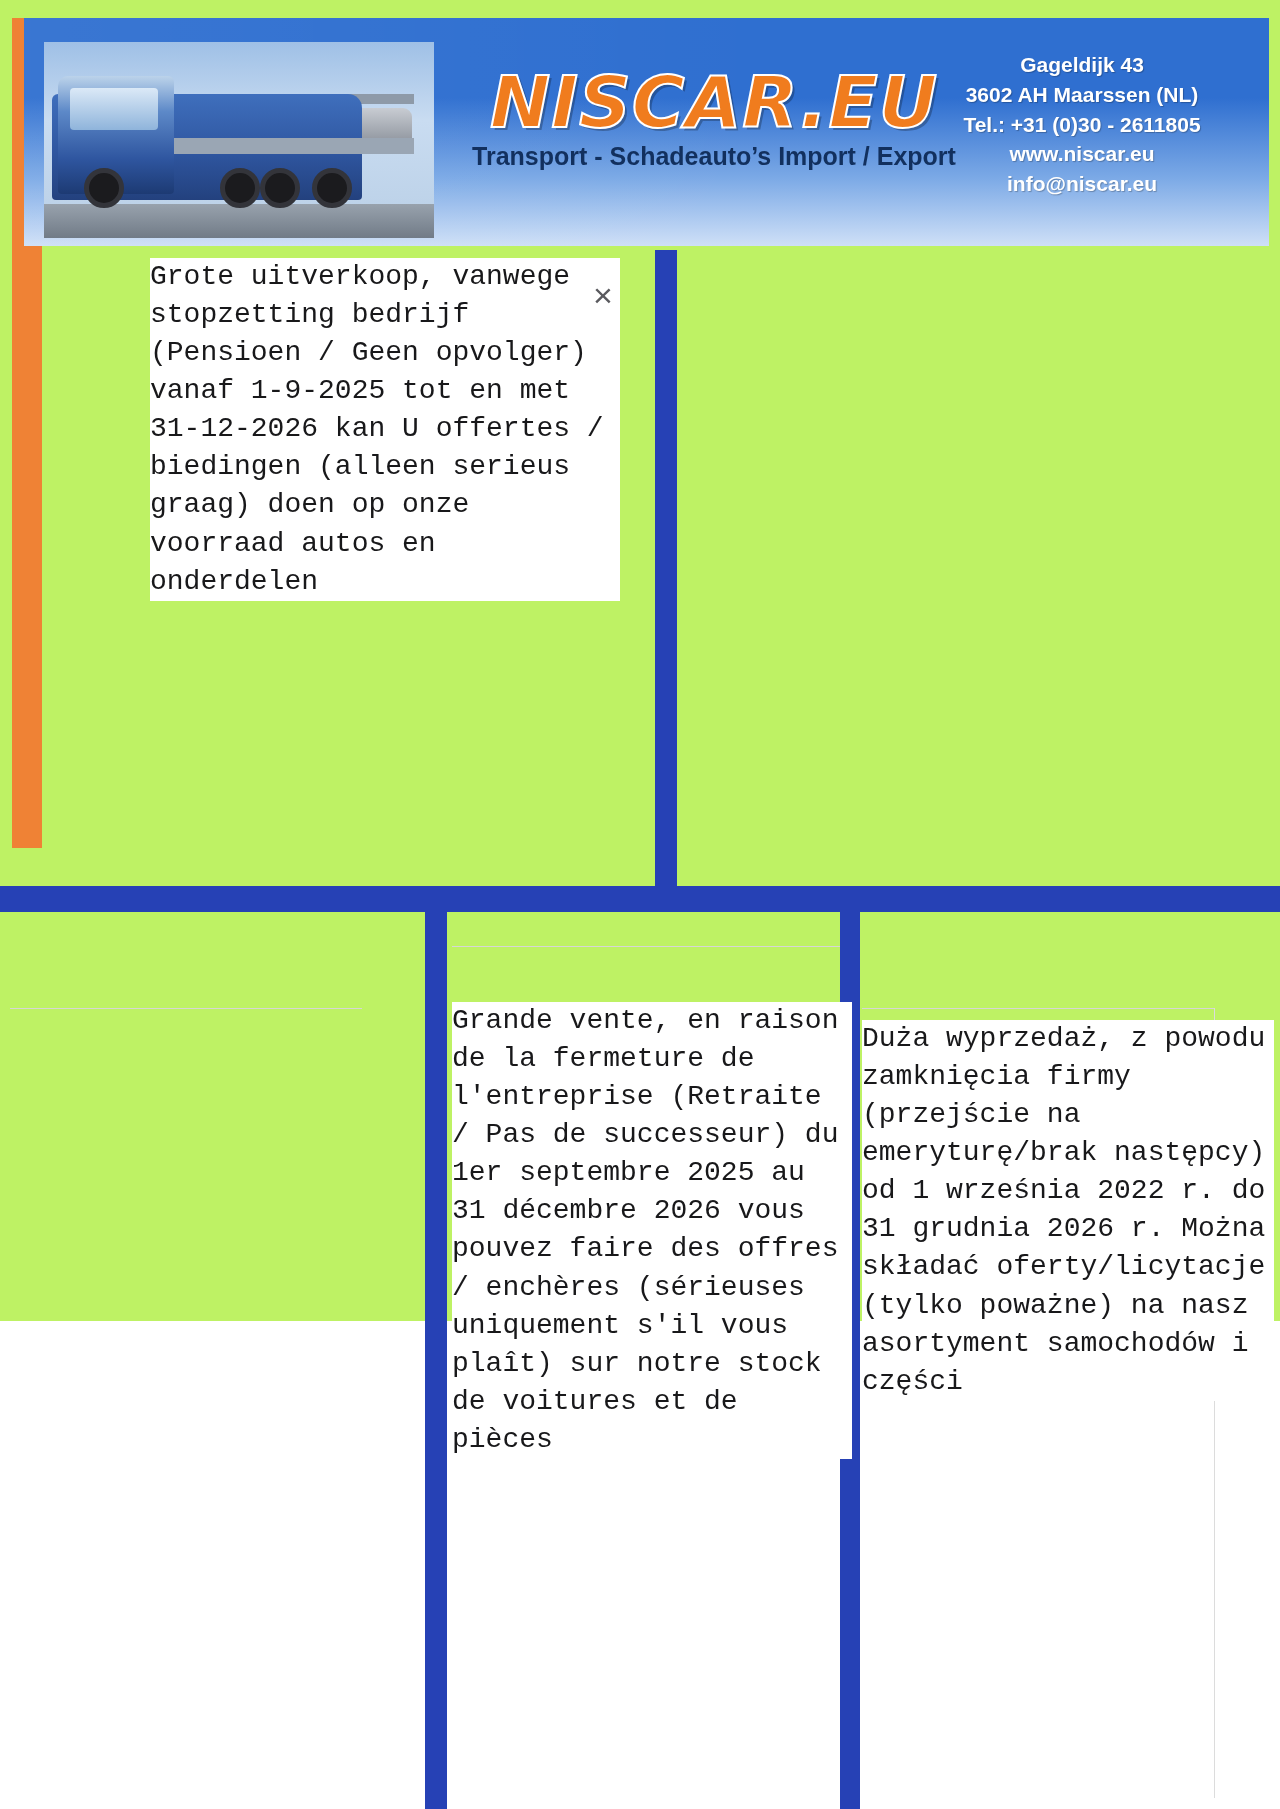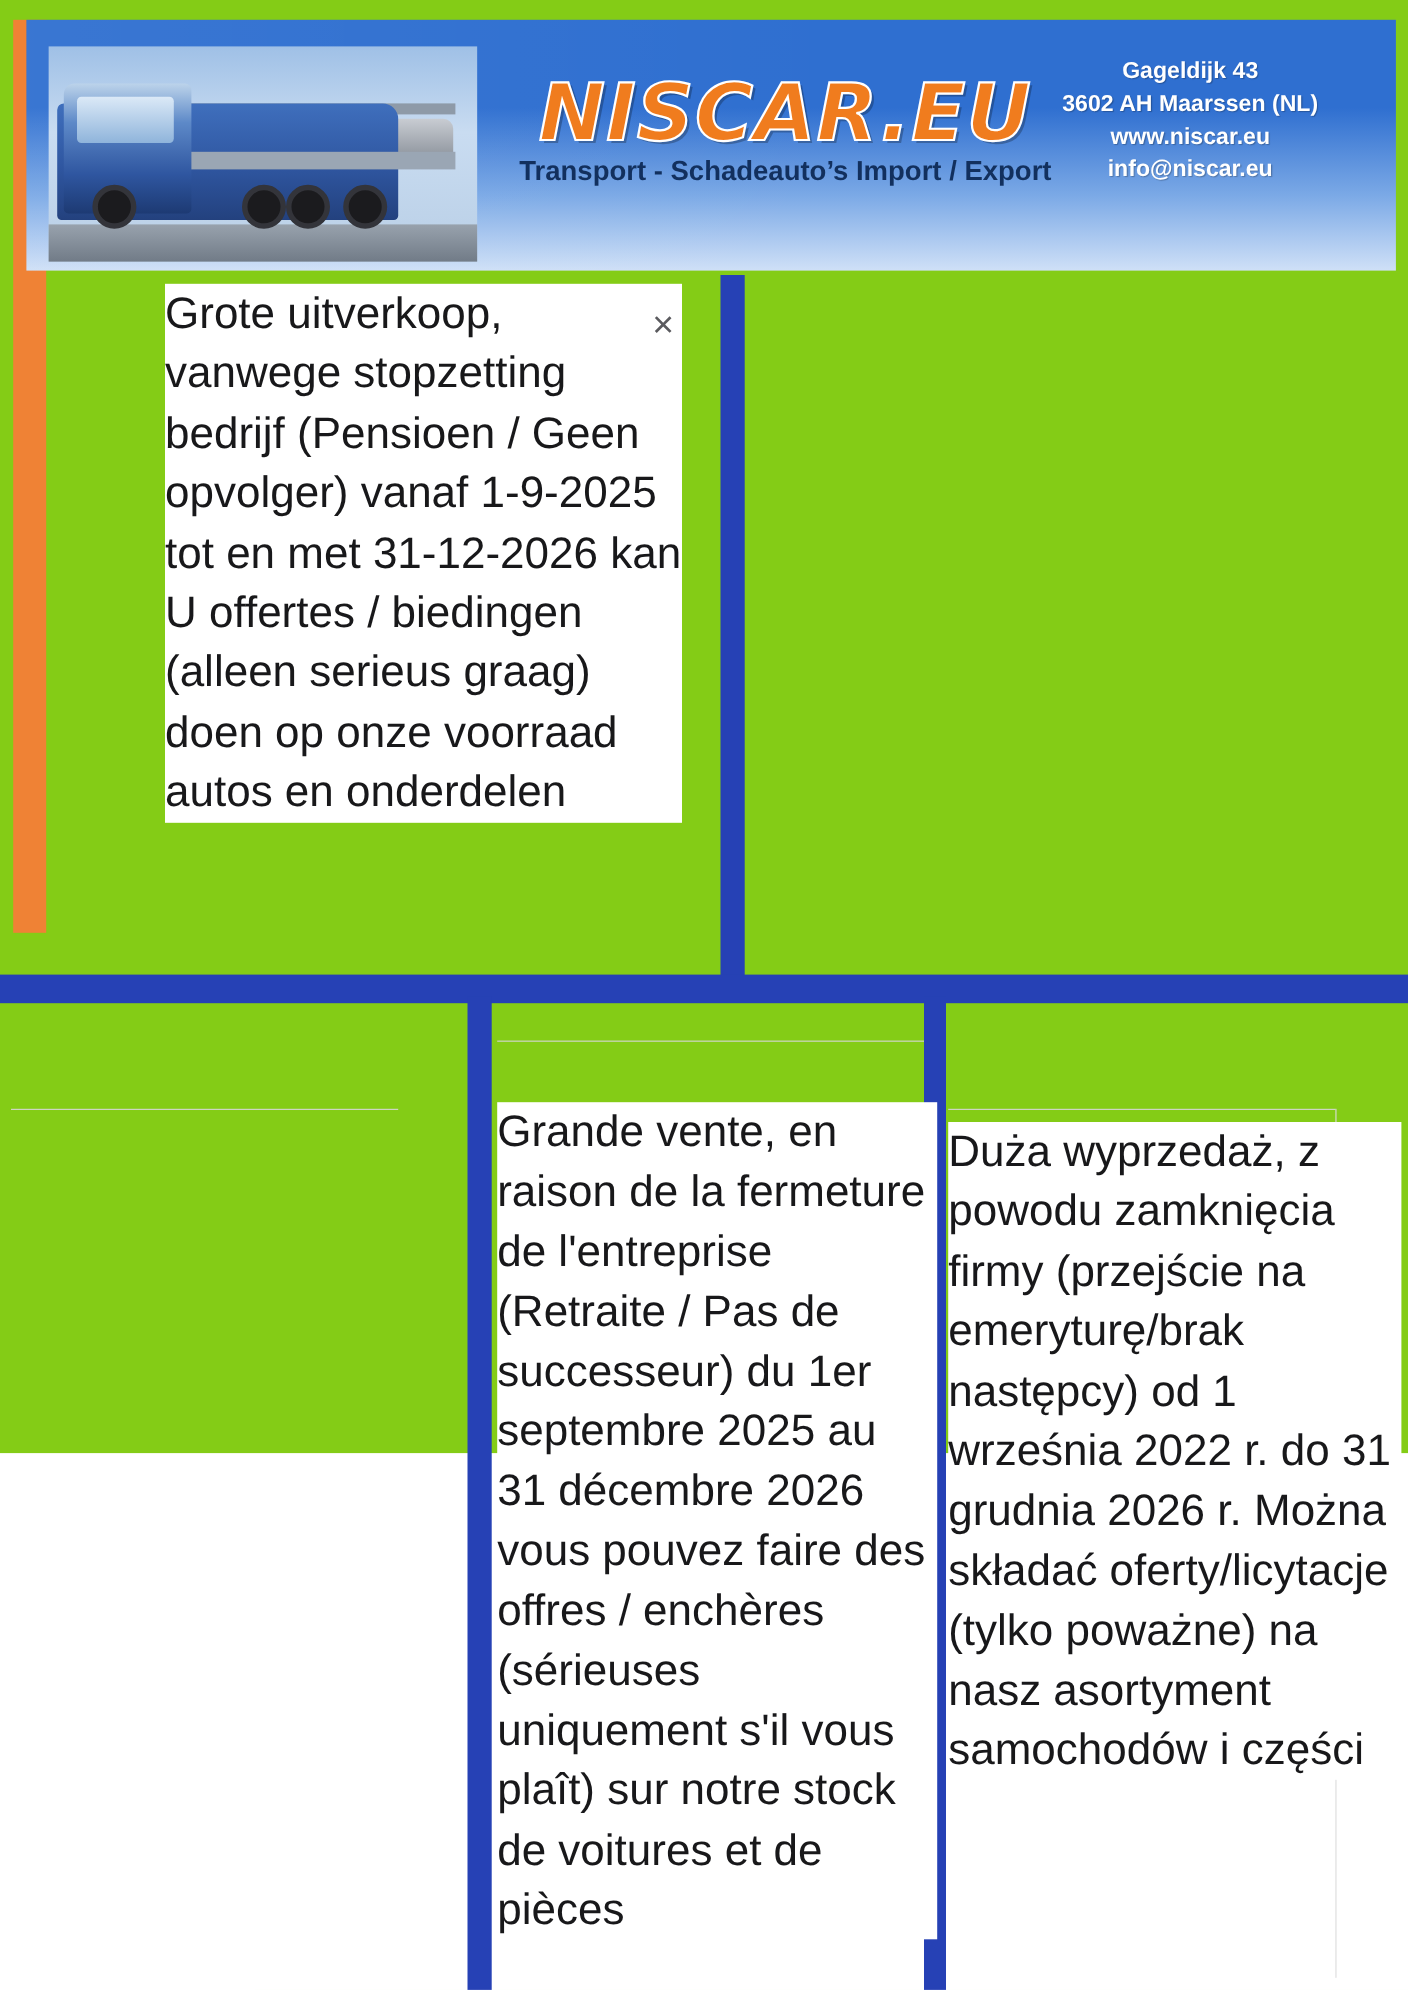--- a/index.html
+++ b/index.html
@@ -14,21 +14,21 @@
     font-family: "Liberation Sans", sans-serif;
     overflow: hidden;
   }
 
   
   .page {
     position: absolute;
     left: 0; top: 0;
     width: 1280px;
     height: 1321px;
-    background: #84cc16;
+    background: #bef264;
   }
 
   
   .orange-strip {
     position: absolute;
     left: 12px;
     top: 18px;
     width: 30px;
     height: 830px;
     background: #ef8235;
@@ -202,22 +202,22 @@
     position: absolute;
     left: 840px; top: 906px;
     width: 20px; height: 903px;
     background: #2641b5;
   }
 
   
   .panel {
     position: absolute;
     color: #18181a;
-    font-family: Liberation Sans, sans-serif;
-    font-size: 40px;
+    font-family: Liberation Mono, monospace;
+    font-size: 28px;
     line-height: 1.36;
     white-space: pre-line;
     background: #ffffff;
   }
 
   .panel-nl {
     left: 150px;
     top: 258px;
     width: 470px;
   }
@@ -299,20 +299,21 @@
     </div>
 
     <div class="logo-area">
       <div class="logo-text">NISCAR.EU</div>
       <div class="logo-sub">Transport - Schadeauto’s Import / Export</div>
     </div>
 
     <div class="contact">
       <div>Gageldijk 43</div>
       <div>3602 AH  Maarssen (NL)</div>
+      <div>Tel.: +31 (0)30 - 2611805</div>
       <div>www.niscar.eu</div>
       <div>info@niscar.eu</div>
     </div>
   </div>
 
   <div class="bar-v-1"></div>
   <div class="bar-h-top"></div>
   <div class="bar-v-2"></div>
   <div class="bar-v-3"></div>
 

